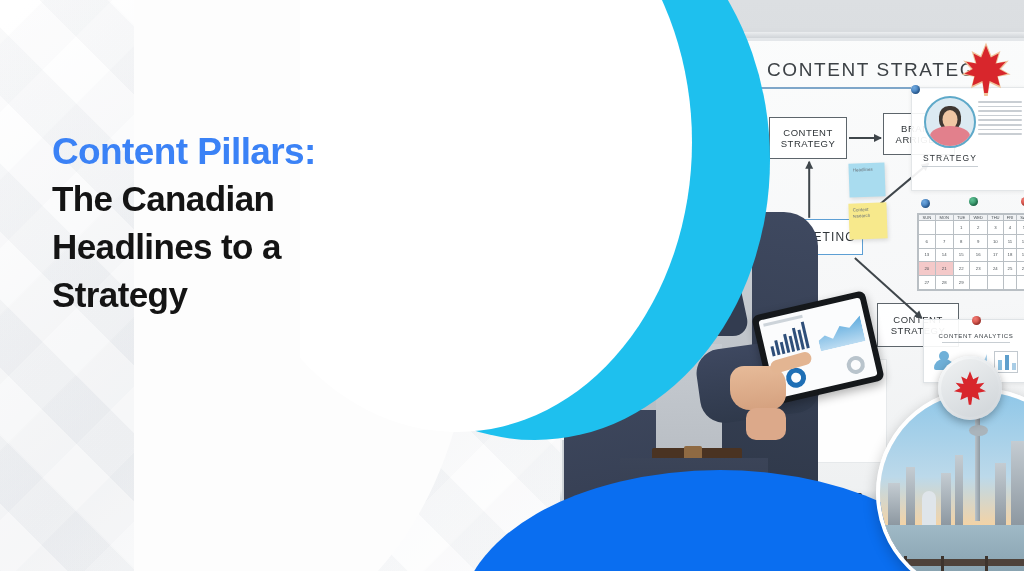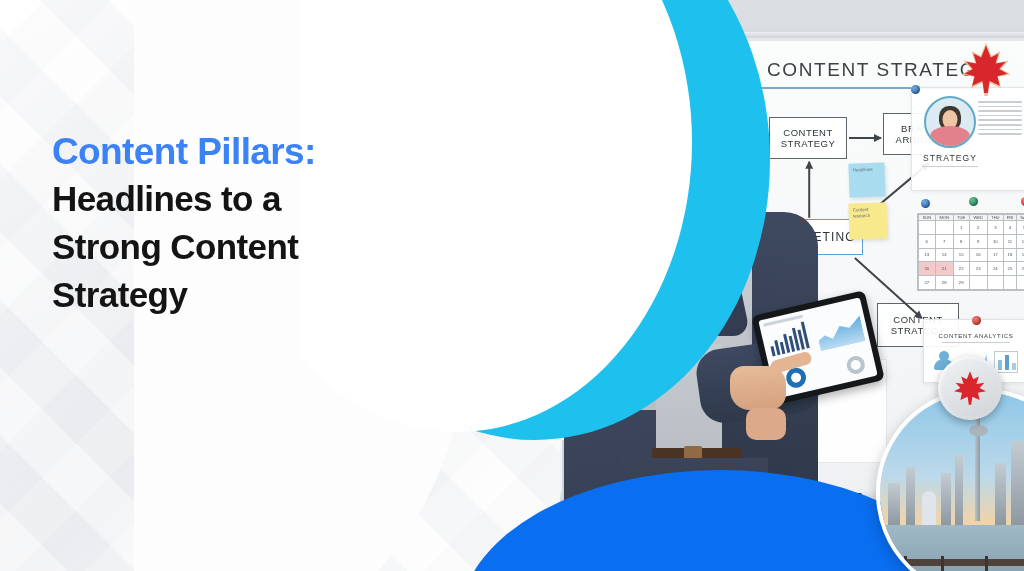--- a/index.html
+++ b/index.html
@@ -516,18 +516,18 @@
 
   <div class="flag-pin">
     <svg width="60" height="62" viewBox="0 0 100 100">
       <path fill="#f0c39a" d="M50 6 L59 28 L74 20 L68 40 L88 36 L75 50 L91 59 L70 63 L75 82 L56 73 L53 95 L47 95 L44 73 L25 82 L30 63 L9 59 L25 50 L12 36 L32 40 L26 20 L41 28 Z"></path>
       <path fill="#d8262c" d="M50 11 L58 31 L71 24 L66 41 L83 38 L72 50 L86 58 L69 62 L73 78 L56 70 L53 90 L47 90 L44 70 L27 78 L31 62 L14 58 L28 50 L17 38 L34 41 L29 24 L42 31 Z"></path>
     </svg>
   </div>
 
   <div class="title-block">
     <div class="t-accent">Content Pillars:</div>
+    <div class="t-main">The Canadian</div>
     <div class="t-main">Headlines to a</div>
-    <div class="t-main">Strong Content</div>
     <div class="t-main">Strategy</div>
   </div>
 
 </div>
 
 </body></html>

